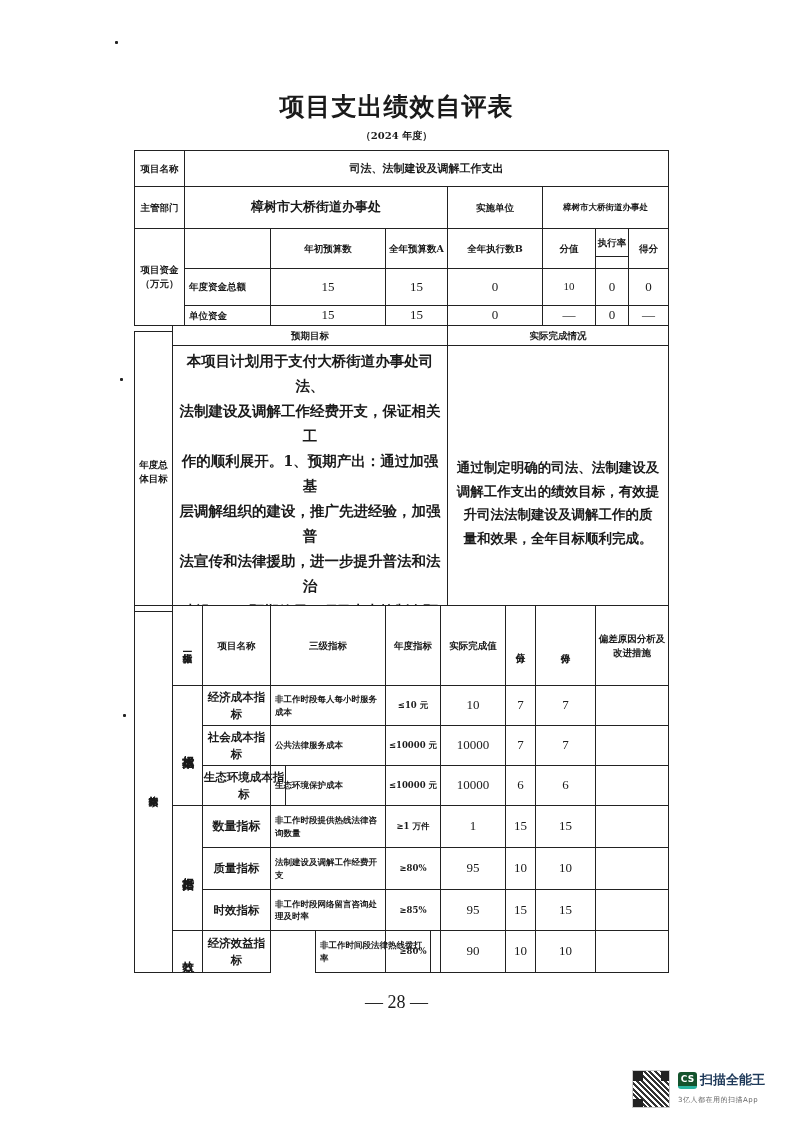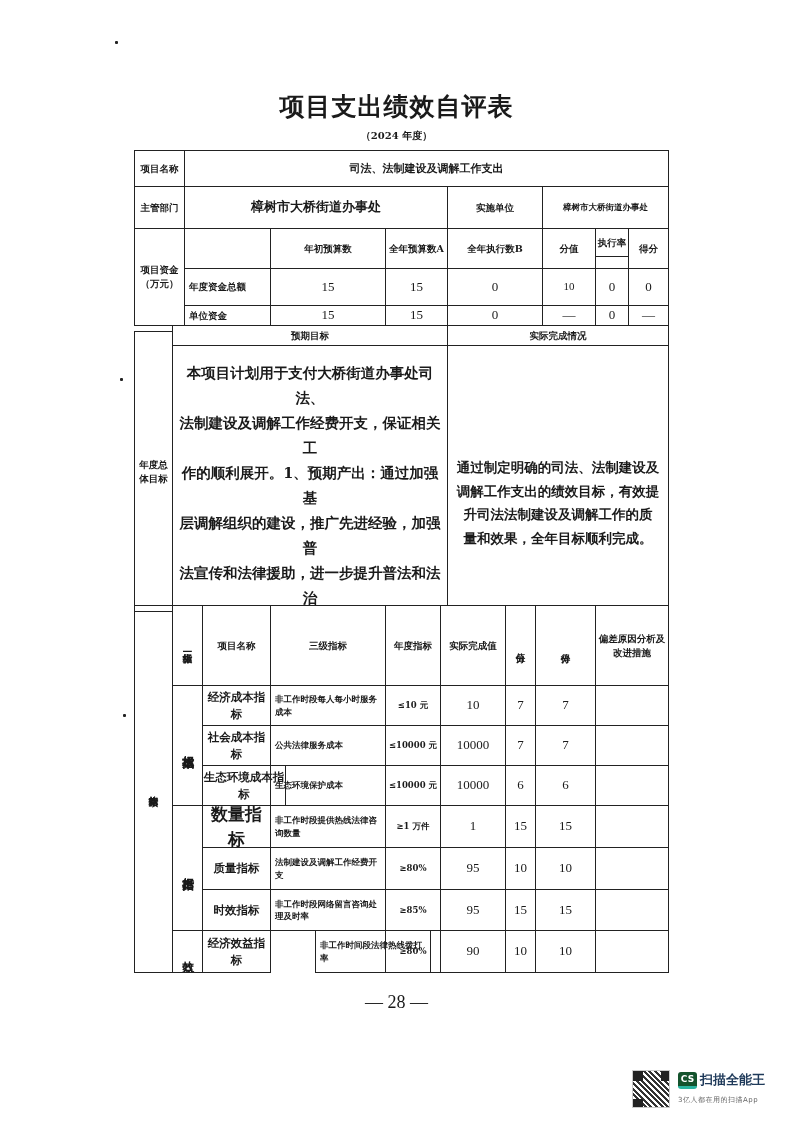--- a/index.html
+++ b/index.html
@@ -8,21 +8,21 @@
   .dot { position:absolute; width:3px; height:3px; background:#222; border-radius:1px; }
   .title { position:absolute; left:0; width:793px; top:90px; text-align:center; font-family:"DejaVu Sans", sans-serif;
            font-size:25px; font-weight:bold; letter-spacing:1px; }
   .subtitle { position:absolute; left:0; width:793px; top:129px; text-align:center; font-size:10px; font-weight:bold; }
   .cell { position:absolute; box-sizing:border-box; border:1.3px solid #222; display:flex; align-items:center;
           justify-content:center; text-align:center; font-size:11px; font-weight:bold; line-height:1.45; overflow:hidden; }
   .sm { font-size:9.5px; }
   .xs { font-size:8.5px; }
   .num { font-size:13px; font-weight:normal; font-family:"Liberation Serif", serif; }
   .left { justify-content:flex-start; text-align:left; padding-left:4px; }
-  .para { font-size:14.5px; font-weight:bold; line-height:25px; padding:14px 4px; text-align:center; display:block; }
+  .para { font-size:14.5px; font-weight:bold; line-height:25px; padding:2px 4px; text-align:center; display:block; }
   .para2 { font-size:13.5px; font-weight:bold; line-height:23.5px; padding:0 6px; }
   .vert { writing-mode:vertical-rl; text-orientation:upright; letter-spacing:0; }
   .pagenum { position:absolute; left:0; width:793px; top:992px; text-align:center; font-family:"Liberation Serif", serif; font-size:18px; }
   .cs-wrap { position:absolute; left:632px; top:1068px; width:150px; height:44px; }
   .qr { position:absolute; left:0; top:2px; width:38px; height:38px;
         background:
           linear-gradient(#222,#222) 0 0/10px 10px no-repeat,
           linear-gradient(#222,#222) 28px 0/10px 10px no-repeat,
           linear-gradient(#222,#222) 0 28px/10px 10px no-repeat,
           repeating-linear-gradient(45deg,#333 0 2px,#fff 2px 4px);
@@ -114,21 +114,21 @@
     <div class="cell num" style="left: 535px; top: 725px; width: 61px; height: 41px;">7</div>
     <div class="cell xs" style="left: 595px; top: 725px; width: 74px; height: 41px;"></div>
     <div class="cell " style="left: 202px; top: 765px; width: 84px; height: 41px; font-size: 11.5px;">生态环境成本指标</div>
     <div class="cell xs left" style="left: 270px; top: 765px; width: 116px; height: 41px;">生态环境保护成本</div>
     <div class="cell xs" style="left: 385px; top: 765px; width: 56px; height: 41px;">≤10000 元</div>
     <div class="cell num" style="left: 440px; top: 765px; width: 66px; height: 41px;">10000</div>
     <div class="cell num" style="left: 505px; top: 765px; width: 31px; height: 41px;">6</div>
     <div class="cell num" style="left: 535px; top: 765px; width: 61px; height: 41px;">6</div>
     <div class="cell xs" style="left: 595px; top: 765px; width: 74px; height: 41px;"></div>
     <div class="cell vert" style="left: 172px; top: 805px; width: 31px; height: 126px; font-size: 12px;">产出指标</div>
-    <div class="cell " style="left: 202px; top: 805px; width: 69px; height: 43px; font-size: 17px;">数量指标</div>
+    <div class="cell " style="left: 202px; top: 805px; width: 69px; height: 43px; font-size: 12px;">数量指标</div>
     <div class="cell xs left" style="left: 270px; top: 805px; width: 116px; height: 43px;">非工作时段提供热线法律咨询数量</div>
     <div class="cell xs" style="left: 385px; top: 805px; width: 56px; height: 43px;">≥1 万件</div>
     <div class="cell num" style="left: 440px; top: 805px; width: 66px; height: 43px;">1</div>
     <div class="cell num" style="left: 505px; top: 805px; width: 31px; height: 43px;">15</div>
     <div class="cell num" style="left: 535px; top: 805px; width: 61px; height: 43px;">15</div>
     <div class="cell xs" style="left: 595px; top: 805px; width: 74px; height: 43px;"></div>
     <div class="cell " style="left: 202px; top: 847px; width: 69px; height: 43px; font-size: 11.5px;">质量指标</div>
     <div class="cell xs left" style="left: 270px; top: 847px; width: 116px; height: 43px;">法制建设及调解工作经费开支</div>
     <div class="cell xs" style="left: 385px; top: 847px; width: 56px; height: 43px;">≥80%</div>
     <div class="cell num" style="left: 440px; top: 847px; width: 66px; height: 43px;">95</div>

